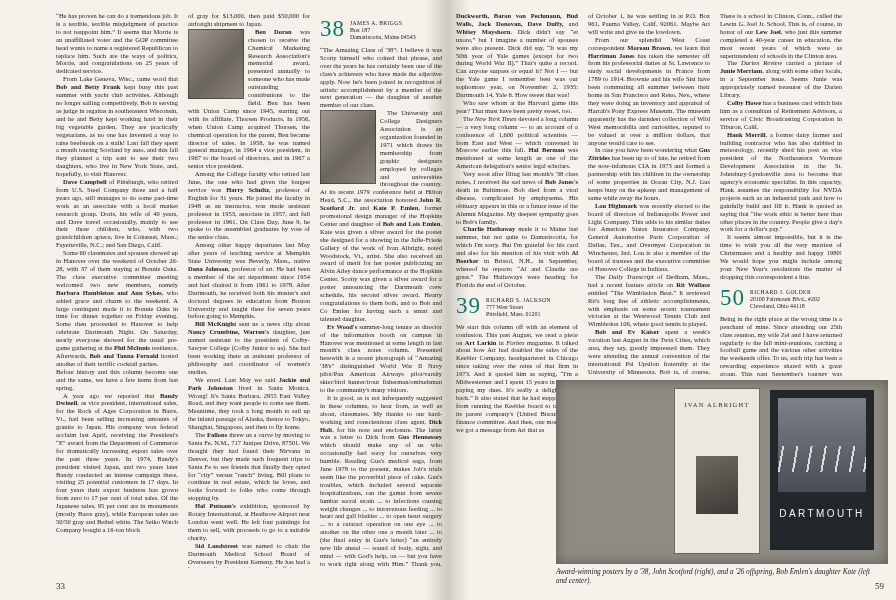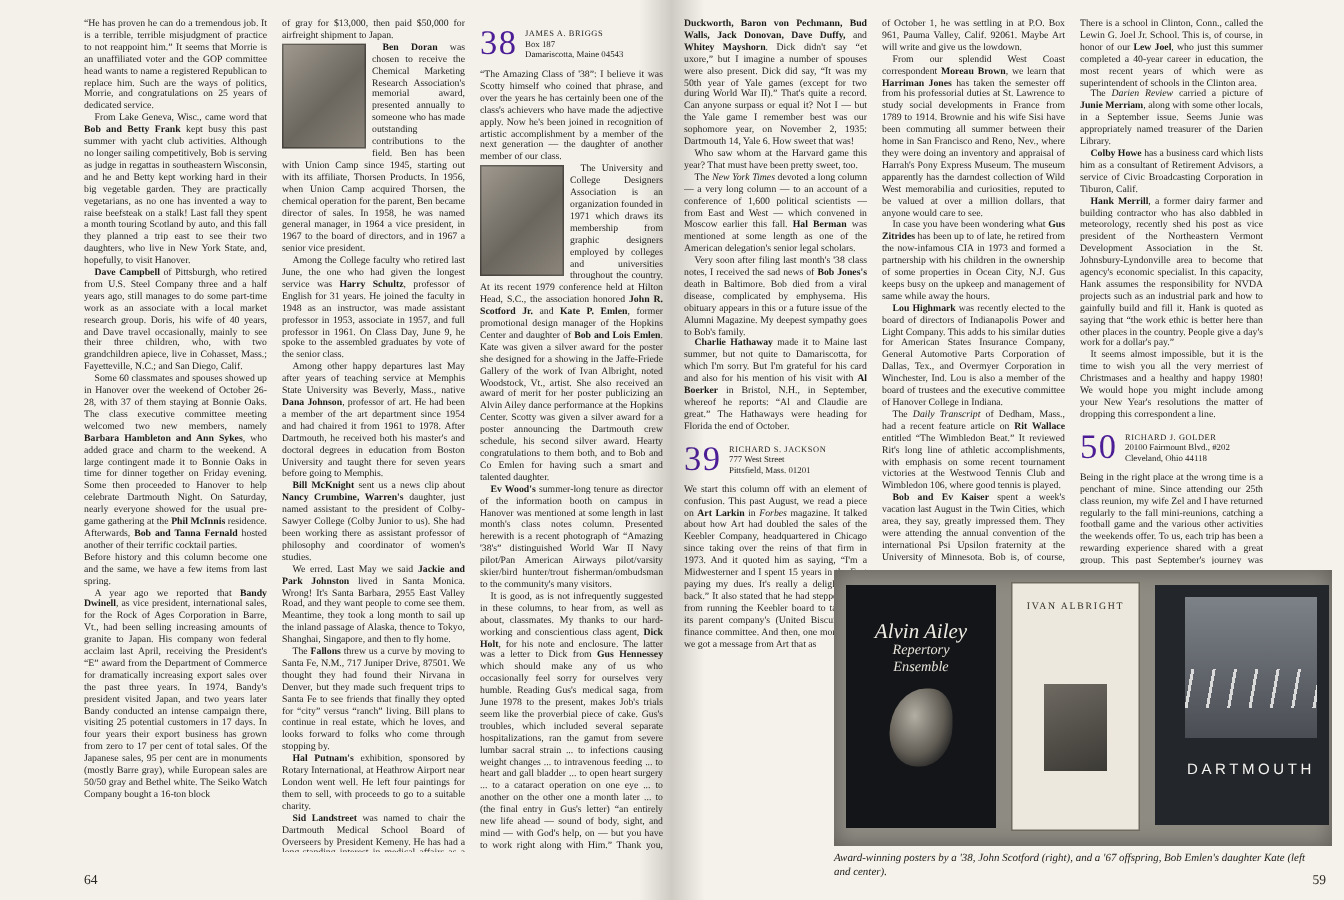--- a/index.html
+++ b/index.html
@@ -25,21 +25,21 @@
 
   p.para{
     margin:0;font-size:6.5px;line-height:7.9px;text-align:justify;
     text-indent:7px;overflow-wrap:break-word;
   }
   p.para.noindent{text-indent:0;}
   p.para b{font-weight:bold;}
   p.para i{font-style:italic;}
 
   .section-head{display:flex;gap:5px;margin:7px 0 5px 0;align-items:flex-start;}
-  .class-year{font-size:23px;line-height:20px;font-weight:400;color:#4c1d95;letter-spacing:1px;}
+  .class-year{font-size:23px;line-height:20px;font-weight:400;color:#0f766e;letter-spacing:1px;}
   .sec-info{display:flex;flex-direction:column;font-size:5.9px;line-height:7px;padding-top:1px;}
   .sec-name{letter-spacing:0.4px;font-variant:small-caps;text-transform:uppercase;font-size:5.6px;}
 
   .photo{
     float:left;margin:1px 4px 2px 0;
     background:linear-gradient(135deg,#a09a90 0%,#6b665e 55%,#8c867c 100%);
     box-shadow:inset 0 0 0 1px rgba(0,0,0,0.35);
   }
   .photo.portrait-a{width:56px;height:70px;}
   .photo.portrait-b{width:56px;height:74px;}
@@ -54,21 +54,21 @@
   }
   .poster{position:absolute;}
   .poster-ailey{left:8px;top:10px;width:100px;height:162px;background:#141518;}
   .ailey-script{font-style:italic;color:#efece4;font-size:14px;line-height:15px;text-align:center;margin-top:24px;}
   .ailey-sub{font-style:italic;color:#e8e4da;font-size:9.5px;line-height:11px;text-align:center;}
   .dancer{width:42px;height:52px;margin:8px auto 0;border-radius:62% 38% 55% 45%;
     background:radial-gradient(ellipse at 40% 35%,#cfcabd 0%,#6d685e 55%,#141518 85%);opacity:0.85;}
   .poster-albright{left:118px;top:8px;width:86px;height:166px;background:#ece8dd;border:1px solid #6e6a60;box-sizing:border-box;}
   .albright-title{font-size:6.5px;letter-spacing:1.2px;text-align:center;margin-top:12px;color:#2e2c26;}
   .albright-art{width:42px;height:58px;margin:48px auto 0;background:linear-gradient(160deg,#6e6a62 0%,#3c3a35 100%);}
-  .poster-crew{left:214px;top:10px;width:104px;height:160px;background:#23262b;padding-left:12px;}
+  .poster-crew{left:214px;top:10px;width:104px;height:160px;background:#23262b;}
   .crew-photo{margin:8px;height:94px;position:relative;
     background:linear-gradient(180deg,#7d8288 0%,#4a4e54 100%);overflow:hidden;}
   .crew-photo:after{content:"";position:absolute;left:-10px;top:48px;width:140px;height:26px;
     background:repeating-linear-gradient(100deg,rgba(240,240,238,0.85) 0 2px,rgba(240,240,238,0) 2px 14px);}
   .crew-title{color:#f5f4f0;font-family:"Liberation Sans",sans-serif;font-size:10px;letter-spacing:2.4px;text-align:center;margin-top:16px;}
 
   .fig-caption{
     position:absolute;left:108px;top:568px;width:316px;z-index:4;
     font-size:7.3px;font-style:italic;color:#23211c;line-height:8.5px;
   }
@@ -109,21 +109,21 @@
               <span>Damariscotta, Maine 04543</span>
             </span>
           </div>
           <p class="para noindent">“The Amazing Class of '38”: I believe it was Scotty himself who coined that phrase, and over the years he has certainly been one of the class's achievers who have made the adjective apply. Now he's been joined in recognition of artistic accomplishment by a member of the next generation — the daughter of another member of our class.</p>
           <div class="photo portrait-b"></div>
           <p class="para">The University and College Designers Association is an organization founded in 1971 which draws its membership from graphic designers employed by colleges and universities throughout the country. At its recent 1979 conference held at Hilton Head, S.C., the association honored <b>John R. Scotford Jr.</b> and <b>Kate P. Emlen</b>, former promotional design manager of the Hopkins Center and daughter of <b>Bob and Lois Emlen</b>. Kate was given a silver award for the poster she designed for a showing in the Jaffe-Friede Gallery of the work of Ivan Albright, noted Woodstock, Vt., artist. She also received an award of merit for her poster publicizing an Alvin Ailey dance performance at the Hopkins Center. Scotty was given a silver award for a poster announcing the Dartmouth crew schedule, his second silver award. Hearty congratulations to them both, and to Bob and Co Emlen for having such a smart and talented daughter.</p>
           <p class="para"><b>Ev Wood's</b> summer-long tenure as director of the information booth on campus in Hanover was mentioned at some length in last month's class notes column. Presented herewith is a recent photograph of “Amazing '38's” distinguished World War II Navy pilot/Pan American Airways pilot/varsity skier/bird hunter/trout fisherman/ombudsman to the community's many visitors.</p>
           <p class="para">It is good, as is not infrequently suggested in these columns, to hear from, as well as about, classmates. My thanks to our hard-working and conscientious class agent, <b>Dick Holt</b>, for his note and enclosure. The latter was a letter to Dick from <b>Gus Hennessey</b> which should make any of us who occasionally feel sorry for ourselves very humble. Reading Gus's medical saga, from June 1978 to the present, makes Job's trials seem like the proverbial piece of cake. Gus's troubles, which included several separate hospitalizations, ran the gamut from severe lumbar sacral strain ... to infections causing weight changes ... to intravenous feeding ... to heart and gall bladder ... to open heart surgery ... to a cataract operation on one eye ... to another on the other one a month later ... to (the final entry in Gus's letter) “an entirely new life ahead — sound of body, sight, and mind — with God's help, on — but you have to work right along with Him.” Thank you, Gus.</p>
         </div>
     </div>
-    <div class="pagenum pagenum-left">64</div>
+    <div class="pagenum pagenum-left">33</div>
   </div>
 
   <div class="page page-right">
     <div class="columns">
       <div class="col col-tall">
           <p class="para noindent"><b>Duckworth, Baron von Pechmann, Bud Walls, Jack Donovan, Dave Duffy,</b> and <b>Whitey Mayshorn</b>. Dick didn't say “et uxore,” but I imagine a number of spouses were also present. Dick did say, “It was my 50th year of Yale games (except for two during World War II).” That's quite a record. Can anyone surpass or equal it? Not I — but the Yale game I remember best was our sophomore year, on November 2, 1935: Dartmouth 14, Yale 6. How sweet that was!</p>
           <p class="para">Who saw whom at the Harvard game this year? That must have been pretty sweet, too.</p>
           <p class="para">The <i>New York Times</i> devoted a long column — a very long column — to an account of a conference of 1,600 political scientists — from East and West — which convened in Moscow earlier this fall. <b>Hal Berman</b> was mentioned at some length as one of the American delegation's senior legal scholars.</p>
           <p class="para">Very soon after filing last month's '38 class notes, I received the sad news of <b>Bob Jones's</b> death in Baltimore. Bob died from a viral disease, complicated by emphysema. His obituary appears in this or a future issue of the Alumni Magazine. My deepest sympathy goes to Bob's family.</p>
           <p class="para"><b>Charlie Hathaway</b> made it to Maine last summer, but not quite to Damariscotta, for which I'm sorry. But I'm grateful for his card and also for his mention of his visit with <b>Al Boerker</b> in Bristol, N.H., in September, whereof he reports: “Al and Claudie are great.” The Hathaways were heading for Florida the end of October.</p>
@@ -157,34 +157,28 @@
               <span class="sec-name">Richard J. Golder</span>
               <span>20100 Fairmount Blvd., #202</span>
               <span>Cleveland, Ohio 44118</span>
             </span>
           </div>
           <p class="para noindent">Being in the right place at the wrong time is a penchant of mine. Since attending our 25th class reunion, my wife Zel and I have returned regularly to the fall mini-reunions, catching a football game and the various other activities the weekends offer. To us, each trip has been a rewarding experience shared with a great group. This past September's journey was equally rewarding except for the rain sprung and a fresh class secretary snared. Needless to say, the drive back to our Cleveland base was tempered materially by the newly-assumed responsibility of the unexpired term for .</p>
         </div>
     </div>
 
     <div class="figure">
-      <div class="poster poster-ailey">
-        <div class="ailey-script">Alvin Ailey</div>
-        <div class="ailey-sub">Repertory</div>
-        <div class="ailey-sub">Ensemble</div>
-        <div class="dancer"></div>
-      </div>
       <div class="poster poster-albright">
         <div class="albright-title">IVAN ALBRIGHT</div>
         <div class="albright-art"></div>
       </div>
       <div class="poster poster-crew">
         <div class="crew-photo"></div>
         <div class="crew-title">DARTMOUTH</div>
       </div>
     </div>
-    <div class="fig-caption">Award-winning posters by a '38, John Scotford (right), and a '67 offspring, Bob Emlen's daughter Kate (left and center).</div>
+    <div class="fig-caption">Award-winning posters by a '38, John Scotford (right), and a '26 offspring, Bob Emlen's daughter Kate (left and center).</div>
 
     <div class="pagenum pagenum-right">59</div>
   </div>
 
   <div class="gutter-shadow"></div>
 </div>
 
 </body></html>

